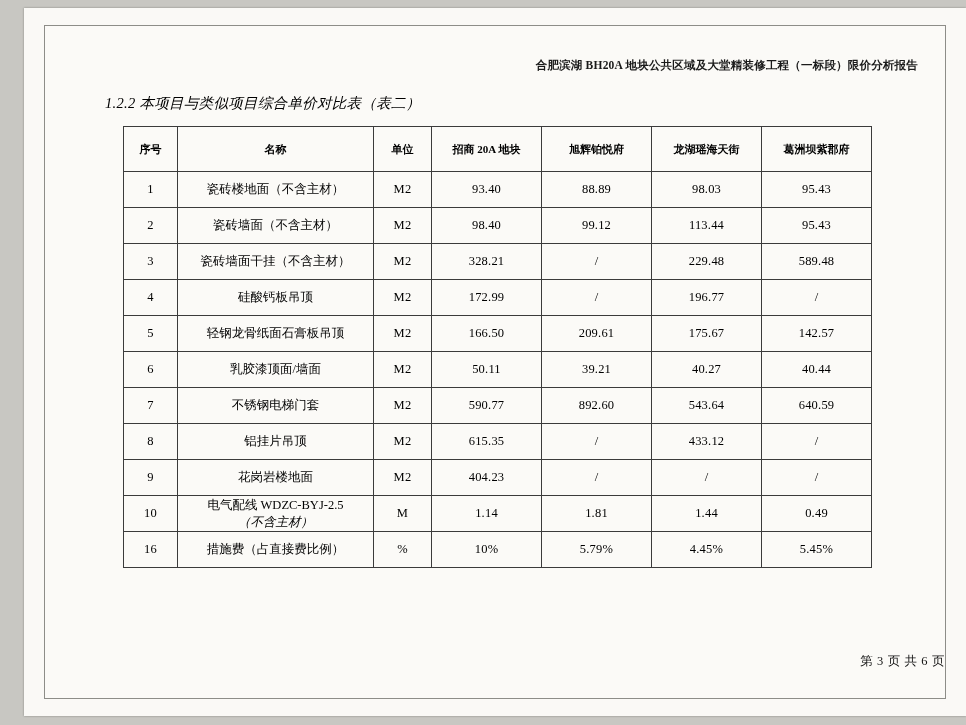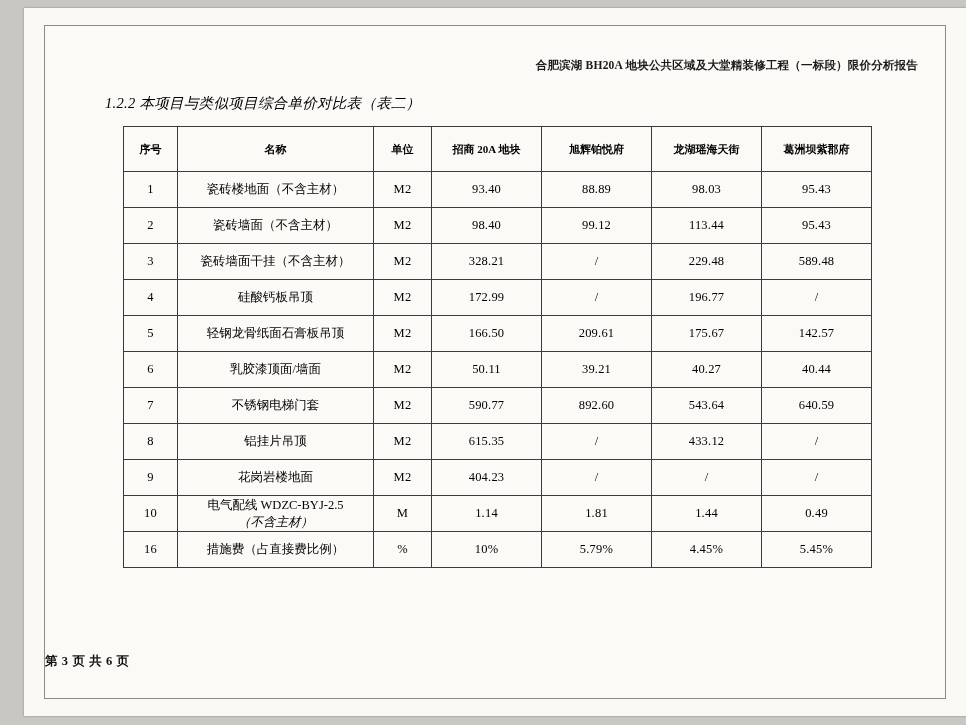--- a/index.html
+++ b/index.html
@@ -103,23 +103,23 @@
   }
   .name-cell .line2 {
     display: block;
     font-style: italic;
   }
   .footer {
     position: absolute;
     bottom: 28px;
     left: 0;
     right: 0;
-    text-align: left;
+    text-align: right;
     font-size: 12.5px;
-    font-weight: bold;
+    font-weight: normal;
     color: #111;
     letter-spacing: 0.6px;
   }
 </style>
 </head>
 <body>
 
 <div class="page-outer">
   <div class="page-border">
     <div class="page-inner">

